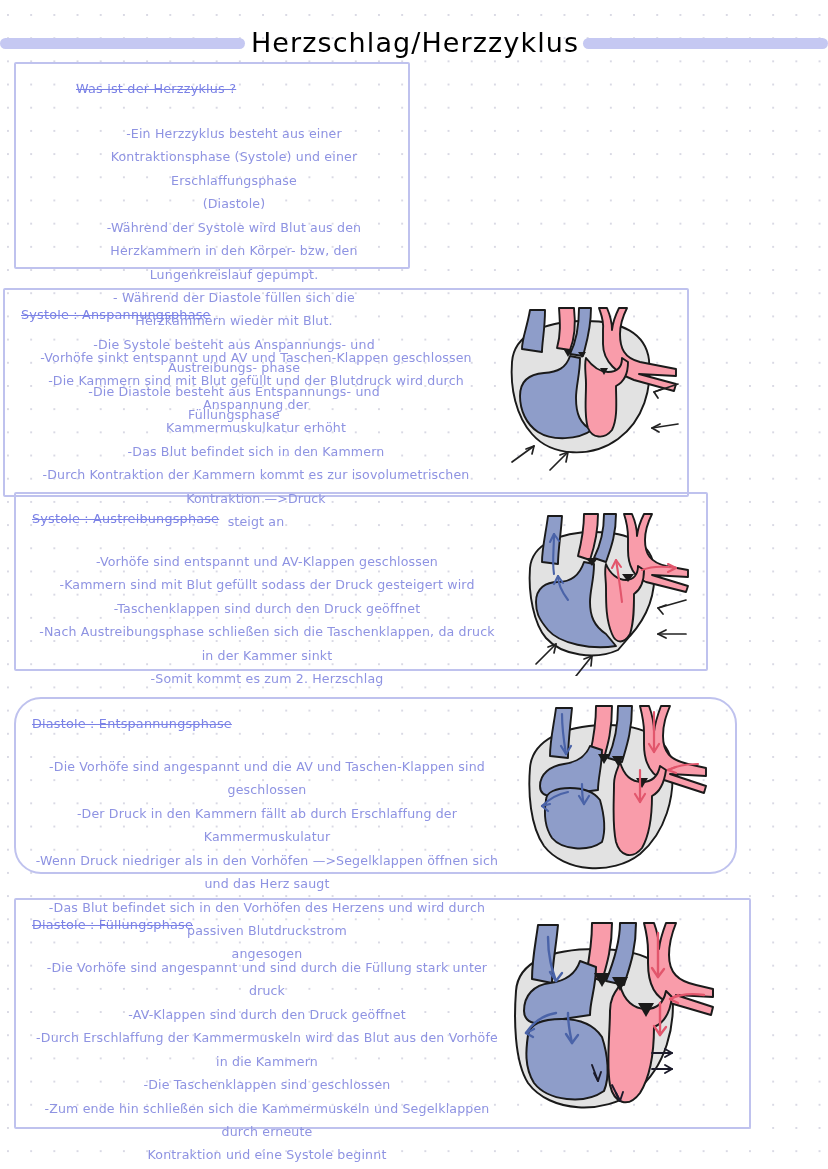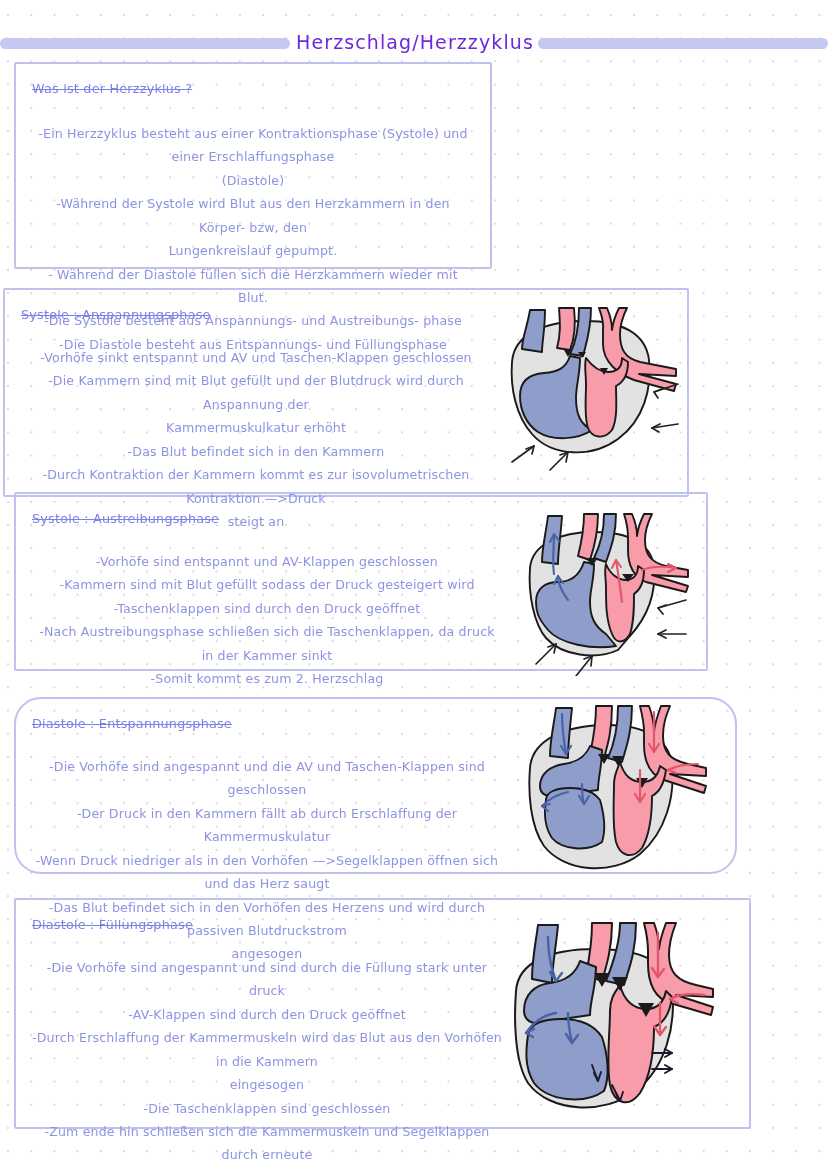--- a/index.html
+++ b/index.html
@@ -36,23 +36,23 @@
     height: 11px;
     border-radius: 6px;
     background: #c5c8f2;
     flex: 1 1 auto;
   }
   .title-rule.left { margin-right: 4px; }
   .title-rule.right { margin-left: 2px; }
   .page-title {
     flex: 0 0 auto;
     font-family: "DejaVu Sans", sans-serif;
-    font-size: 19px;
+    font-size: 27px;
     letter-spacing: 1.1px;
-    color: #6d28d9;
+    color: #000000;
     white-space: nowrap;
     line-height: 1;
     padding: 0 2px;
     transform: translateY(-1px);
   }
 
   
   .note-box {
     position: absolute;
     box-sizing: border-box;
@@ -94,21 +94,21 @@
   }
 
   
   .heart-figure {
     position: absolute;
     pointer-events: none;
   }
   .heart-figure svg { display: block; width: 100%; height: 100%; }
 
   
-  #box-1 { left: 14px;  top: 62px;   width: 478px; height: 207px; }
+  #box-1 { left: 14px;  top: 62px;   width: 396px; height: 207px; padding-left: 44px; }
   #box-2 { left: 3px;  top: 288px;  width: 686px; height: 209px; }
   #box-3 { left: 14px;  top: 492px;  width: 694px; height: 179px; }
   #box-4 { left: 14px;  top: 697px;  width: 723px; height: 177px; border-radius: 27px; }
   #box-5 { left: 14px;  top: 898px;  width: 737px; height: 231px; }
 
   #fig-2 { left: 500px; top: 300px; width: 182px; height: 172px; }
   #fig-3 { left: 506px; top: 504px; width: 184px; height: 172px; }
   #fig-4 { left: 512px; top: 700px; width: 196px; height: 180px; }
   #fig-5 { left: 500px; top: 915px; width: 215px; height: 206px; }
 
@@ -177,22 +177,21 @@
     </ul>
   </div>
 </div>
 
 <div class="note-box" id="box-5">
   <div class="note-inner">
     <div class="note-heading heading-2">Diastole : Füllungsphase</div>
     <ul class="note-lines">
       <li>-Die Vorhöfe sind angespannt und sind durch die Füllung stark unter druck</li>
       <li>-AV-Klappen sind durch den Druck geöffnet</li>
-      <li>-Durch Erschlaffung der Kammermuskeln wird das Blut aus den Vorhöfen in die Kammern</li>
-      <li>eingesogen</li>
+      <li>-Durch Erschlaffung der Kammermuskeln wird das Blut aus den Vorhöfe in die Kammern</li>
       <li>-Die Taschenklappen sind geschlossen</li>
       <li>-Zum ende hin schließen sich die Kammermuskeln und Segelklappen durch erneute</li>
       <li>Kontraktion und eine Systole beginnt</li>
     </ul>
   </div>
 </div>
 
 <div class="heart-figure" id="fig-2">
   <svg viewBox="0 0 182 172" xmlns="http://www.w3.org/2000/svg">
     <g stroke="#1a1a1a" stroke-width="1.9" stroke-linejoin="round" stroke-linecap="round">

